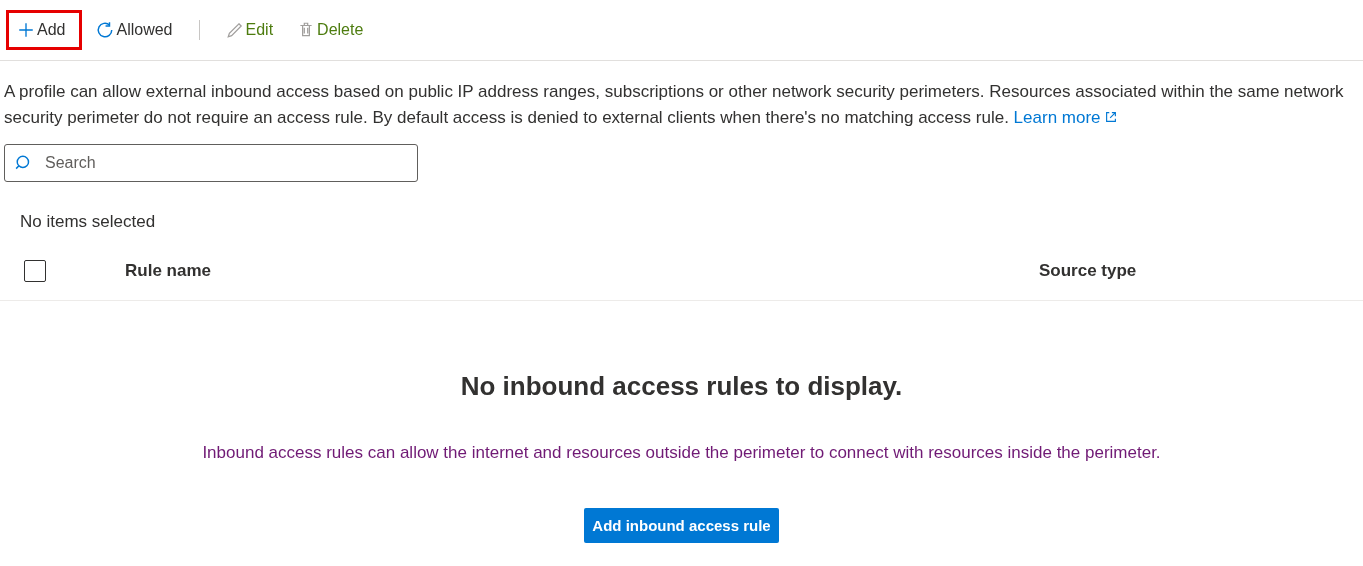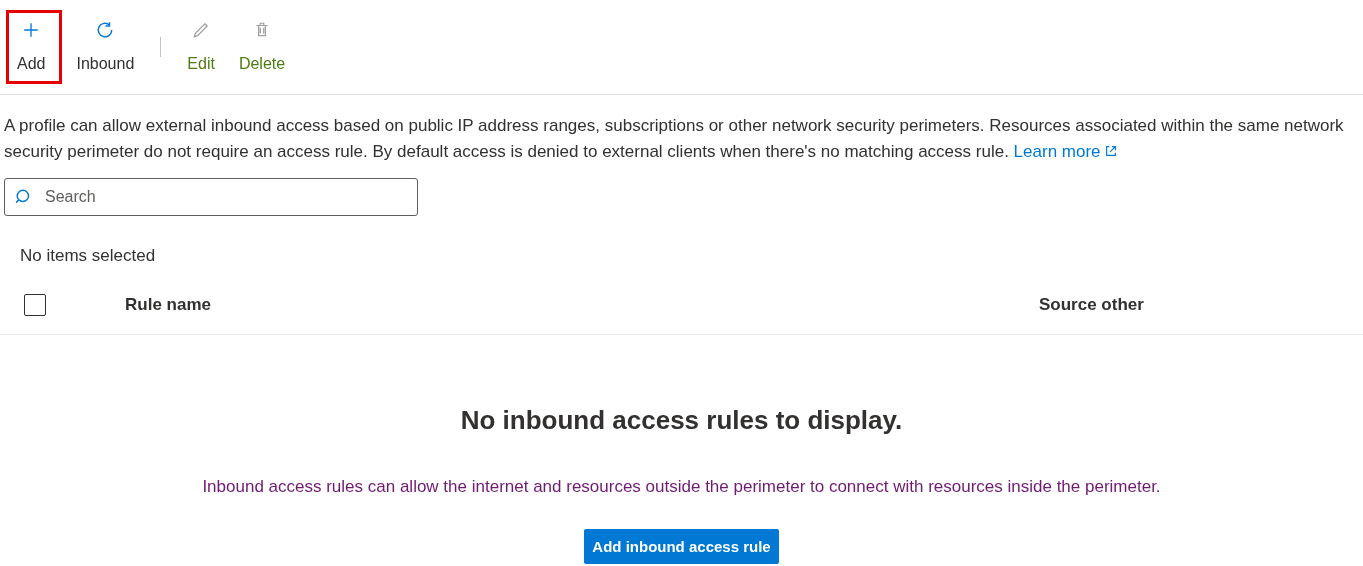--- a/index.html
+++ b/index.html
@@ -15,28 +15,27 @@
     }
     .toolbar {
       display: flex;
       align-items: center;
       padding: 10px 6px 10px 6px;
       border-bottom: 1px solid #e1dfdd;
       gap: 4px;
     }
     .toolbar-btn {
       display: inline-flex;
-      gap: 16px;
+      gap: 2px;
       padding: 6px 10px;
       background: transparent;
       border: none;
       cursor: pointer;
       font-size: 16px;
       color: #323130;
-      flex-direction: column;
     }
     .toolbar-btn.disabled {
       color: #4d7c0f;
       cursor: default;
     }
     .toolbar-btn.highlighted {
       border: 3px solid #e60000;
       padding: 8px 14px 8px 8px;
     }
     .toolbar-separator {
@@ -139,20 +138,21 @@
     }
     .primary-btn {
       background: #0078d4;
       color: #fff;
       border: none;
       padding: 9px 8px;
       font-size: 15px;
       font-weight: 600;
       border-radius: 2px;
       cursor: pointer;
+      margin-top: 13px;
     }
   </style>
 </head>
 <body>
 
 <div class="toolbar">
   <button class="toolbar-btn highlighted">
     <span class="icon">
       <svg width="18" height="18" viewBox="0 0 16 16" fill="none">
         <path d="M8 2v12M2 8h12" stroke="#0078d4" stroke-width="1.2"></path>
@@ -161,21 +161,21 @@
     <span>Add</span>
   </button>
 
   <button class="toolbar-btn">
     <span class="icon">
       <svg width="18" height="18" viewBox="0 0 16 16" fill="none">
         <path d="M14 8a6 6 0 1 1-2-4.47" stroke="#0078d4" stroke-width="1.3" fill="none"></path>
         <path d="M12 1v3.5h-3.5" stroke="#0078d4" stroke-width="1.3" fill="none"></path>
       </svg>
     </span>
-    <span>Inbound</span>
+    <span>Allowed</span>
   </button>
 
   <div class="toolbar-separator"></div>
 
   <button class="toolbar-btn disabled">
     <span class="icon">
       <svg width="18" height="18" viewBox="0 0 16 16" fill="none">
         <path d="M11.5 2.5l2 2L5 13l-3 1 1-3 8.5-8.5z" stroke="#a19f9d" stroke-width="1.1" fill="none"></path>
       </svg>
     </span>
@@ -214,20 +214,20 @@
   <input type="text" placeholder="Search" style="">
 </div>
 
 <div class="selection-text">No items selected</div>
 
 <div class="table-header">
   <div class="checkbox-col">
     <div class="checkbox"></div>
   </div>
   <div class="col-rule-name">Rule name</div>
-  <div class="col-source-type">Source other</div>
+  <div class="col-source-type">Source type</div>
 </div>
 
 <div class="empty-state">
   <div class="empty-title">No inbound access rules to display.</div>
   <div class="empty-subtitle">Inbound access rules can allow the internet and resources outside the perimeter to connect with resources inside the perimeter.</div>
   <button class="primary-btn">Add inbound access rule</button>
 </div>
 
 </body></html>

